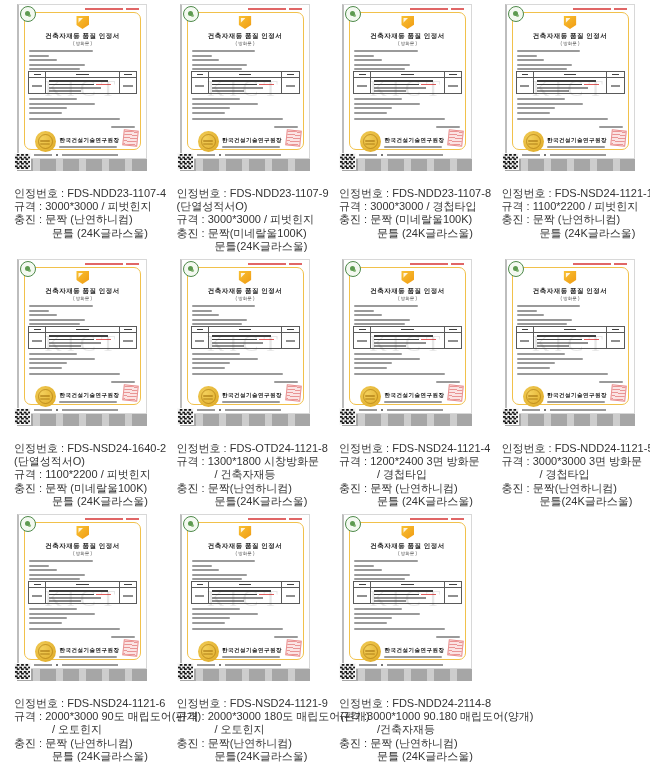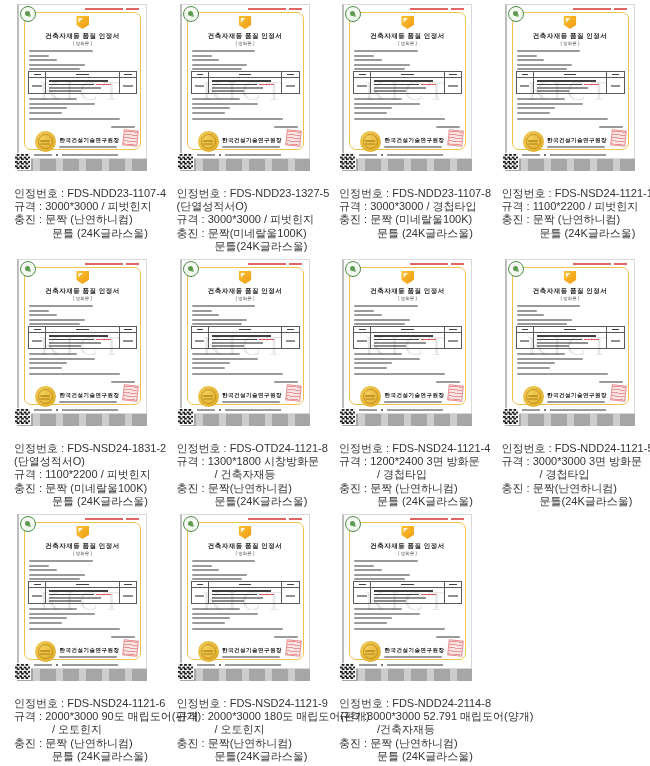--- a/index.html
+++ b/index.html
@@ -42,21 +42,21 @@
 
   .ln { position:absolute; left:10px; height:2px; background:#9a9a9a; border-radius:1px; }
 
   .tbl { position:absolute; top:66px; left:9px; right:9px; height:23px; border:1px solid #5a5a5a; }
   .tbl .th { position:absolute; top:5px; left:0; right:0; border-top:1px solid #5a5a5a; }
   .tbl .tv { position:absolute; top:0; bottom:0; width:1px; background:#5a5a5a; }
   .tb { position:absolute; height:1.8px; background:#8f8f8f; }
   .tb.d { background:#3f3f3f; } .tb.r { background:#e05c5c; }
 
   .wm { position:absolute; top:70px; left:0; right:0; text-align:center;
-        font-family:"Liberation Serif", serif; font-size:28px; letter-spacing:5px;
+        font-family:"Liberation Serif", serif; font-size:24px; letter-spacing:5px;
         color:rgba(70,70,70,.13); z-index:1; }
 
   .seal { position:absolute; left:16px; top:126px; width:21px; height:21px; border-radius:50%;
           background:radial-gradient(circle at 35% 35%, #f3cf5a, #dca51f); z-index:2; }
   .seal:before { content:""; position:absolute; inset:3px; border:1px solid rgba(160,110,10,.55);
           border-radius:50%; }
   .seal:after { content:""; position:absolute; left:5px; top:9px; width:10px; height:2px;
           background:rgba(160,110,10,.55); border-radius:1px; box-shadow:0 3px 0 rgba(160,110,10,.4); }
 
   .issuer { position:absolute; top:132px; left:38px; right:24px; text-align:center;
@@ -208,21 +208,21 @@
           <i class="b"></i>
             <span class="fb1"></span>
             <i class="b"></i>
             <span class="fb2"></span>
         </div>
       </div>
       <span class="strip"></span>
       <span class="qr"></span>
     </div>
     <div class="caption">
-        <div class="cap-line">인정번호 : FDS-NDD23-1327-5</div>
+        <div class="cap-line">인정번호 : FDS-NDD23-1107-9</div>
         <div class="cap-line">(단열성적서O)</div>
         <div class="cap-line">규격 : 3000*3000 / 피벗힌지</div>
         <div class="cap-line">충진 : 문짝(미네랄울100K)</div>
         <div class="cap-line ind">문틀(24K글라스울)</div>
       </div>
   </div>
 
   <div class="cell">
     <div class="thumb">
       <div class="page">
@@ -410,21 +410,21 @@
           <i class="b"></i>
             <span class="fb1"></span>
             <i class="b"></i>
             <span class="fb2"></span>
         </div>
       </div>
       <span class="strip"></span>
       <span class="qr"></span>
     </div>
     <div class="caption">
-        <div class="cap-line">인정번호 : FDS-NSD24-1831-2</div>
+        <div class="cap-line">인정번호 : FDS-NSD24-1640-2</div>
         <div class="cap-line">(단열성적서O)</div>
         <div class="cap-line">규격 : 1100*2200 / 피벗힌지</div>
         <div class="cap-line">충진 : 문짝 (미네랄울100K)</div>
         <div class="cap-line ind">문틀 (24K글라스울)</div>
       </div>
   </div>
 
   <div class="cell">
     <div class="thumb">
       <div class="page">
@@ -819,19 +819,19 @@
             <span class="fb1"></span>
             <i class="b"></i>
             <span class="fb2"></span>
         </div>
       </div>
       <span class="strip"></span>
       <span class="qr"></span>
     </div>
     <div class="caption">
         <div class="cap-line">인정번호 : FDS-NDD24-2114-8</div>
-        <div class="cap-line">규격 :3000*3000 52.791 매립도어(양개)</div>
+        <div class="cap-line">규격 :3000*1000 90.180 매립도어(양개)</div>
         <div class="cap-line ind">/건축자재등</div>
         <div class="cap-line">충진 : 문짝 (난연하니컴)</div>
         <div class="cap-line ind">문틀 (24K글라스울)</div>
       </div>
   </div>
 </div>
 
 </body></html>

